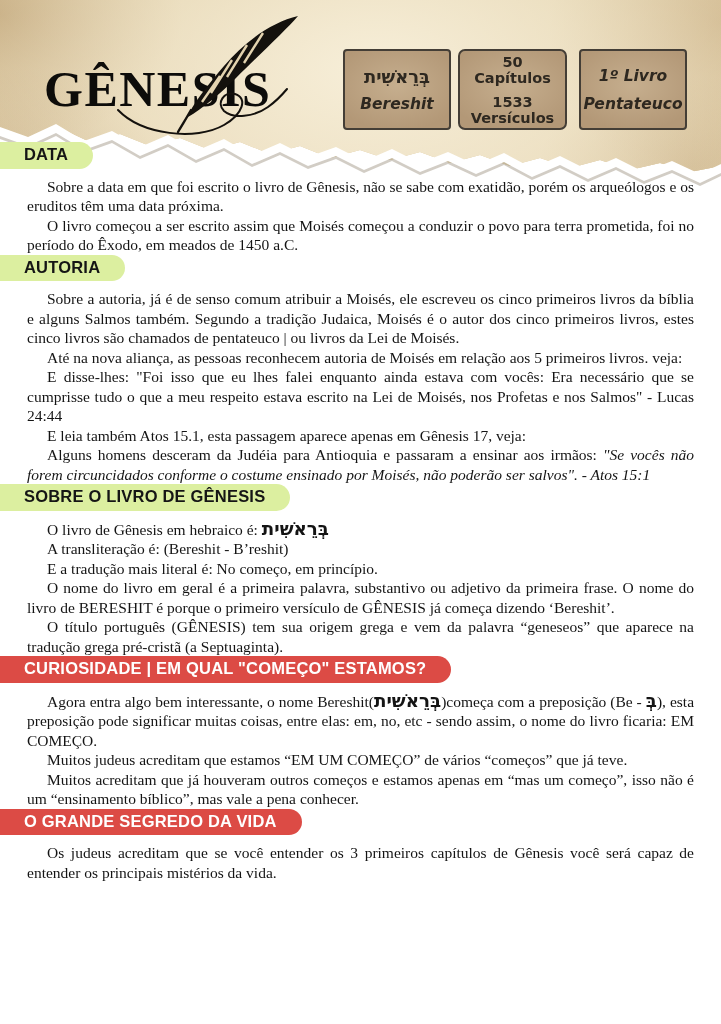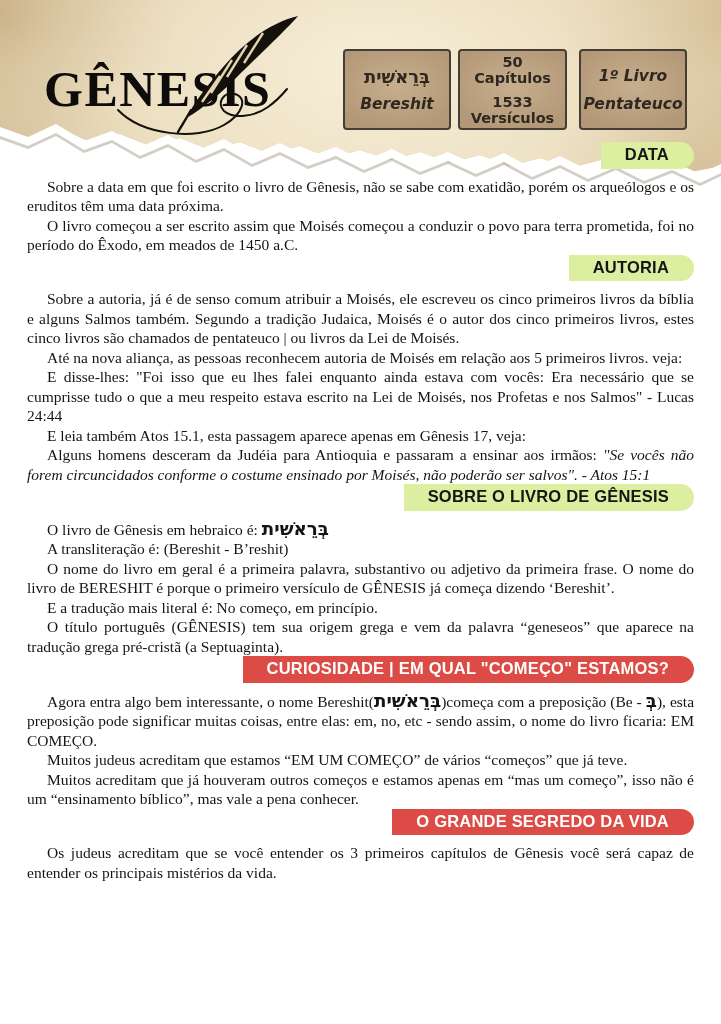--- a/index.html
+++ b/index.html
@@ -45,36 +45,36 @@
     position:absolute; top:49px; width:108px; height:81px;
     background:#b39877;
     background-image: radial-gradient(ellipse 90px 60px at 50% 45%, rgba(233,216,185,0.35), rgba(0,0,0,0) 75%);
     border:2px solid #443e36;
     border-radius:4px;
     display:flex; flex-direction:column; align-items:center; justify-content:center;
     font-family:"DejaVu Sans", sans-serif; font-weight:bold;
     color:#2e2820; text-align:center;
   }
   .badge.b1 { left:343px; }
-  .badge.b2 { left:458px; width:109px; }
+  .badge.b2 { left:458px; width:109px;border-radius:7px; }
   .badge.b3 { left:579px; }
   .badge .heb  { font-size:18px; line-height:22px; }
   .badge .t16  { font-size:15.5px; line-height:20px;font-style:italic; }
   .badge .t14  { font-size:14.5px; line-height:16px; }
   .badge .gap6  { margin-top:6px; }
   .badge .gap8  { margin-top:8px; }
   .badge.b3 .t16 { line-height:28px; }
 
   
   .content {
     position:absolute; top:0; left:0; width:721px;
     padding:142px 27px 0 27px;
     font-size:15.5px; line-height:19.5px; color:#141414;
   }
-  .pill-row { margin-left:-27px;text-align:right; }
+  .pill-row { margin-left:-27px; }
   .pill {
     display:inline-block;
     padding:3px 25px 4px 24px;
     border-radius:0 16px 16px 0;
     font-family:"Liberation Sans", sans-serif;
     font-weight:bold; font-size:16.5px; letter-spacing:0.2px;
     white-space:nowrap;
   }
   .pill.green { background:#dcefa0; color:#151515; }
   .pill.red   { background:#dc4b45; color:#ffffff; }
@@ -149,22 +149,22 @@
           <p><span>E leia </span><span class="b">também Atos 15.1</span><span>, esta passagem aparece apenas em Gênesis 17, veja:</span></p>
           <p><span>Alguns homens desceram da Judéia para Antioquia e passaram a ensinar aos irmãos: </span><span class="b i">"Se vocês não forem circuncidados conforme o costume ensinado por Moisés, não poderão ser salvos". - Atos 15:1</span></p>
         </div>
     </div>
 
     <div class="section">
       <div class="pill-row"><span class="pill green">SOBRE O LIVRO DE GÊNESIS</span></div>
       <div class="sec-body">
           <p><span>O livro de Gênesis em hebraico é: </span><span class="he">בְּרֵאשִׁית</span></p>
           <p><span>A transliteração é: (Bereshit - B’reshit)</span></p>
+          <p><span>E a </span><span class="b">tradução mais literal é:</span><span> No começo, em princípio.</span></p>
           <p><span>O nome do livro em geral é a primeira palavra, substantivo ou adjetivo da primeira frase. O nome do livro de BERESHIT é porque o primeiro versículo de GÊNESIS já começa dizendo ‘Bereshit’.</span></p>
-          <p><span>E a </span><span class="b">tradução mais literal é:</span><span> No começo, em princípio.</span></p>
           <p><span>O título português (GÊNESIS) tem sua origem grega e vem da palavra “geneseos” que aparece na tradução grega pré-cristã (a Septuaginta).</span></p>
         </div>
     </div>
 
     <div class="section">
       <div class="pill-row"><span class="pill red">CURIOSIDADE | EM QUAL "COMEÇO" ESTAMOS?</span></div>
       <div class="sec-body">
           <p><span>Agora entra algo bem interessante, o nome Bereshit(</span><span class="he">בְּרֵאשִׁית</span><span>)começa com a preposição (Be - </span><span class="he">בְּ</span><span>), esta preposição pode significar muitas coisas, entre elas: em, no, etc - sendo assim, o nome do livro ficaria: EM COMEÇO.</span></p>
           <p><span>Muitos judeus acreditam que estamos “</span><span class="b">EM UM COMEÇO</span><span>” de vários “começos” que já teve.</span></p>
           <p><span>Muitos acreditam que já houveram outros começos e estamos apenas em “mas um começo”, isso não é um “ensinamento bíblico”, mas vale a pena conhecer.</span></p>

